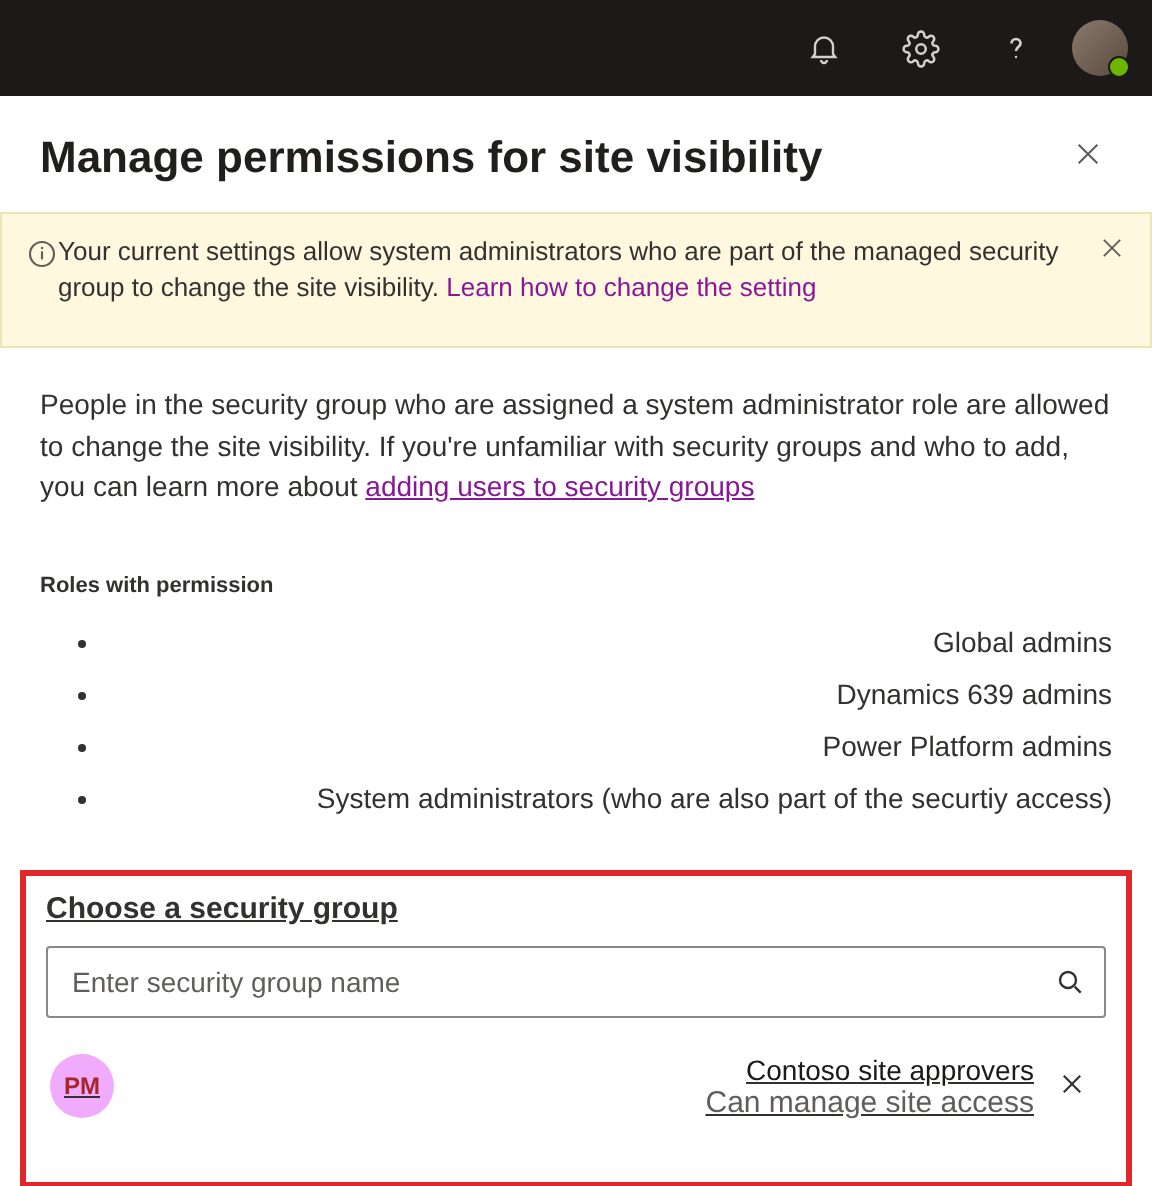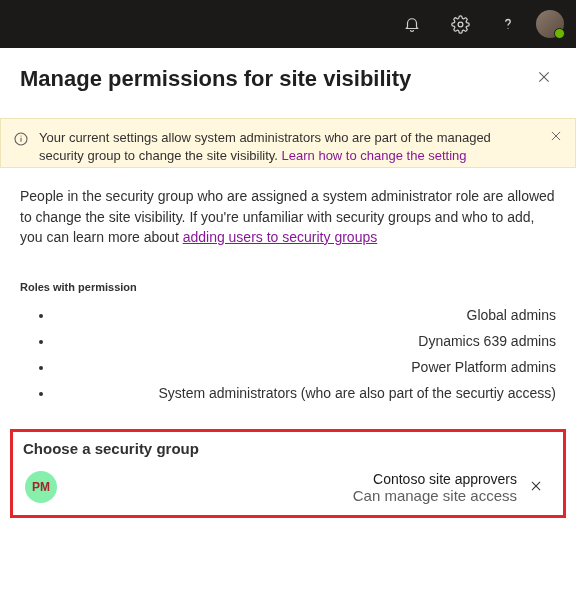--- a/index.html
+++ b/index.html
@@ -48,41 +48,41 @@
       background: #6bb700;
       border: 1.5px solid #1b1a19;
     }
     .panel {
       padding: 18px 20px 0 20px;
     }
     .panel-header {
       display: flex;
       justify-content: space-between;
       align-items: center;
-      margin-bottom: 26px;
+      margin-bottom: 14px;
     }
     .panel-header h1 {
       font-size: 22px;
       font-weight: 600;
       color: #201f1e;
     }
     .close-x {
       width: 20px;
       height: 20px;
       cursor: pointer;
       color: #605e5c;
     }
     .info-banner {
       background: #fff8df;
       border: 1px solid #eee4b8;
       display: flex;
       align-items: flex-start;
-      padding: 10px 10px 2px 12px;
+      padding: 10px 10px 20px 12px;
       margin: 0 -20px 18px -20px;
-      gap: 10px;
+      gap: 0;
     }
     .info-banner .info-icon {
       flex: 0 0 auto;
       width: 16px;
       height: 16px;
       margin-top: 2px;
       color: #605e5c;
     }
     .info-banner .msg {
       flex: 1;
@@ -123,21 +123,22 @@
       text-align: right;
     }
     .roles-list li {
       font-size: 14px;
       line-height: 1.85;
       color: #323130;
     }
     .highlight-box {
       border: 3px solid #e3262b;
       margin: 0 -10px;
-      padding: 8px 10px 7px 10px;
+      padding: 8px 10px 27px 10px;
+      text-decoration: underline;
     }
     .choose-heading {
       font-size: 15px;
       font-weight: 600;
       margin-bottom: 10px;
     }
     .search-field {
       position: relative;
       width: 100%;
       margin-bottom: 14px;
@@ -165,21 +166,21 @@
     .group-row {
       display: flex;
       align-items: center;
       gap: 12px;
       padding: 4px 2px;
     }
     .group-avatar {
       width: 32px;
       height: 32px;
       border-radius: 50%;
-      background: #86efac;
+      background: #f0abfc;
       color: #a4262c;
       display: flex;
       align-items: center;
       justify-content: center;
       font-size: 12px;
       font-weight: 600;
       flex: 0 0 auto;
     }
     .group-info {
       flex: 1;
@@ -265,20 +266,29 @@
   <div class="roles-heading">Roles with permission</div>
   <ul class="roles-list">
     <li>Global admins</li>
     <li>Dynamics 639 admins</li>
     <li>Power Platform admins</li>
     <li>System administrators (who are also part of the securtiy access)</li>
   </ul>
 
   <div class="highlight-box">
     <div class="choose-heading">Choose a security group</div>
+    <div class="search-field">
+      <input type="text" placeholder="Enter security group name" style="">
+      <div class="search-icon">
+        <svg width="16" height="16" viewBox="0 0 24 24" fill="none" stroke="currentColor" stroke-width="1.8">
+            <circle cx="10.5" cy="10.5" r="6"></circle>
+            <line x1="15.5" y1="15.5" x2="20" y2="20"></line>
+          </svg>
+      </div>
+    </div>
     <div class="group-row">
       <div class="group-avatar">PM</div>
       <div class="group-info">
         <div class="group-name">Contoso site approvers</div>
         <div class="group-sub">Can manage site access</div>
       </div>
       <div class="remove-x">
         <svg width="14" height="14" viewBox="0 0 24 24" stroke="currentColor" stroke-width="1.8">
             <line x1="5" y1="5" x2="19" y2="19"></line>
             <line x1="19" y1="5" x2="5" y2="19"></line>

